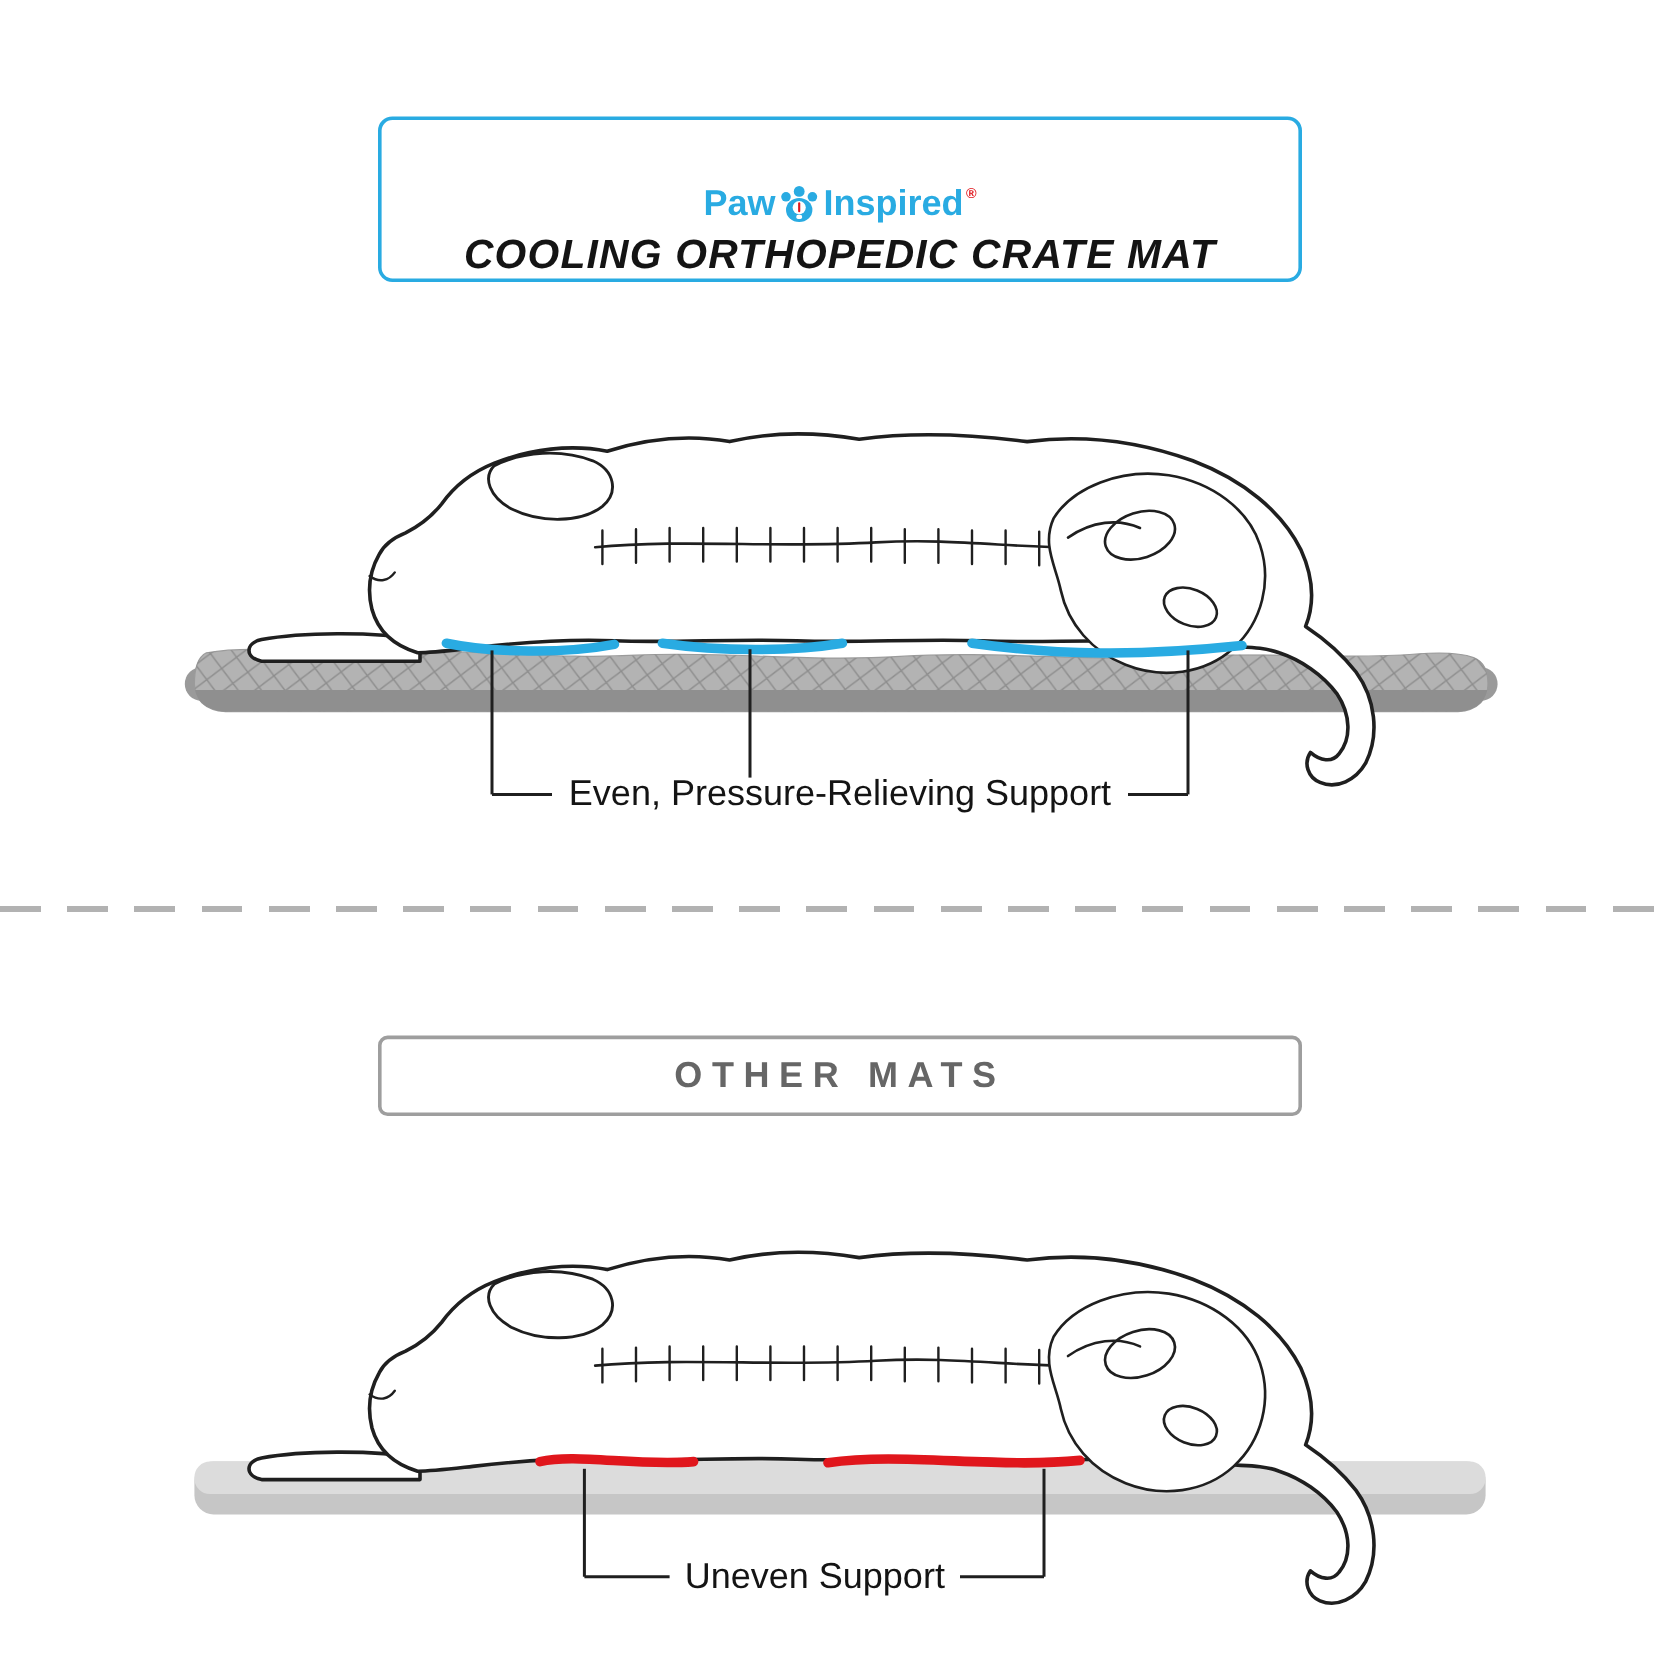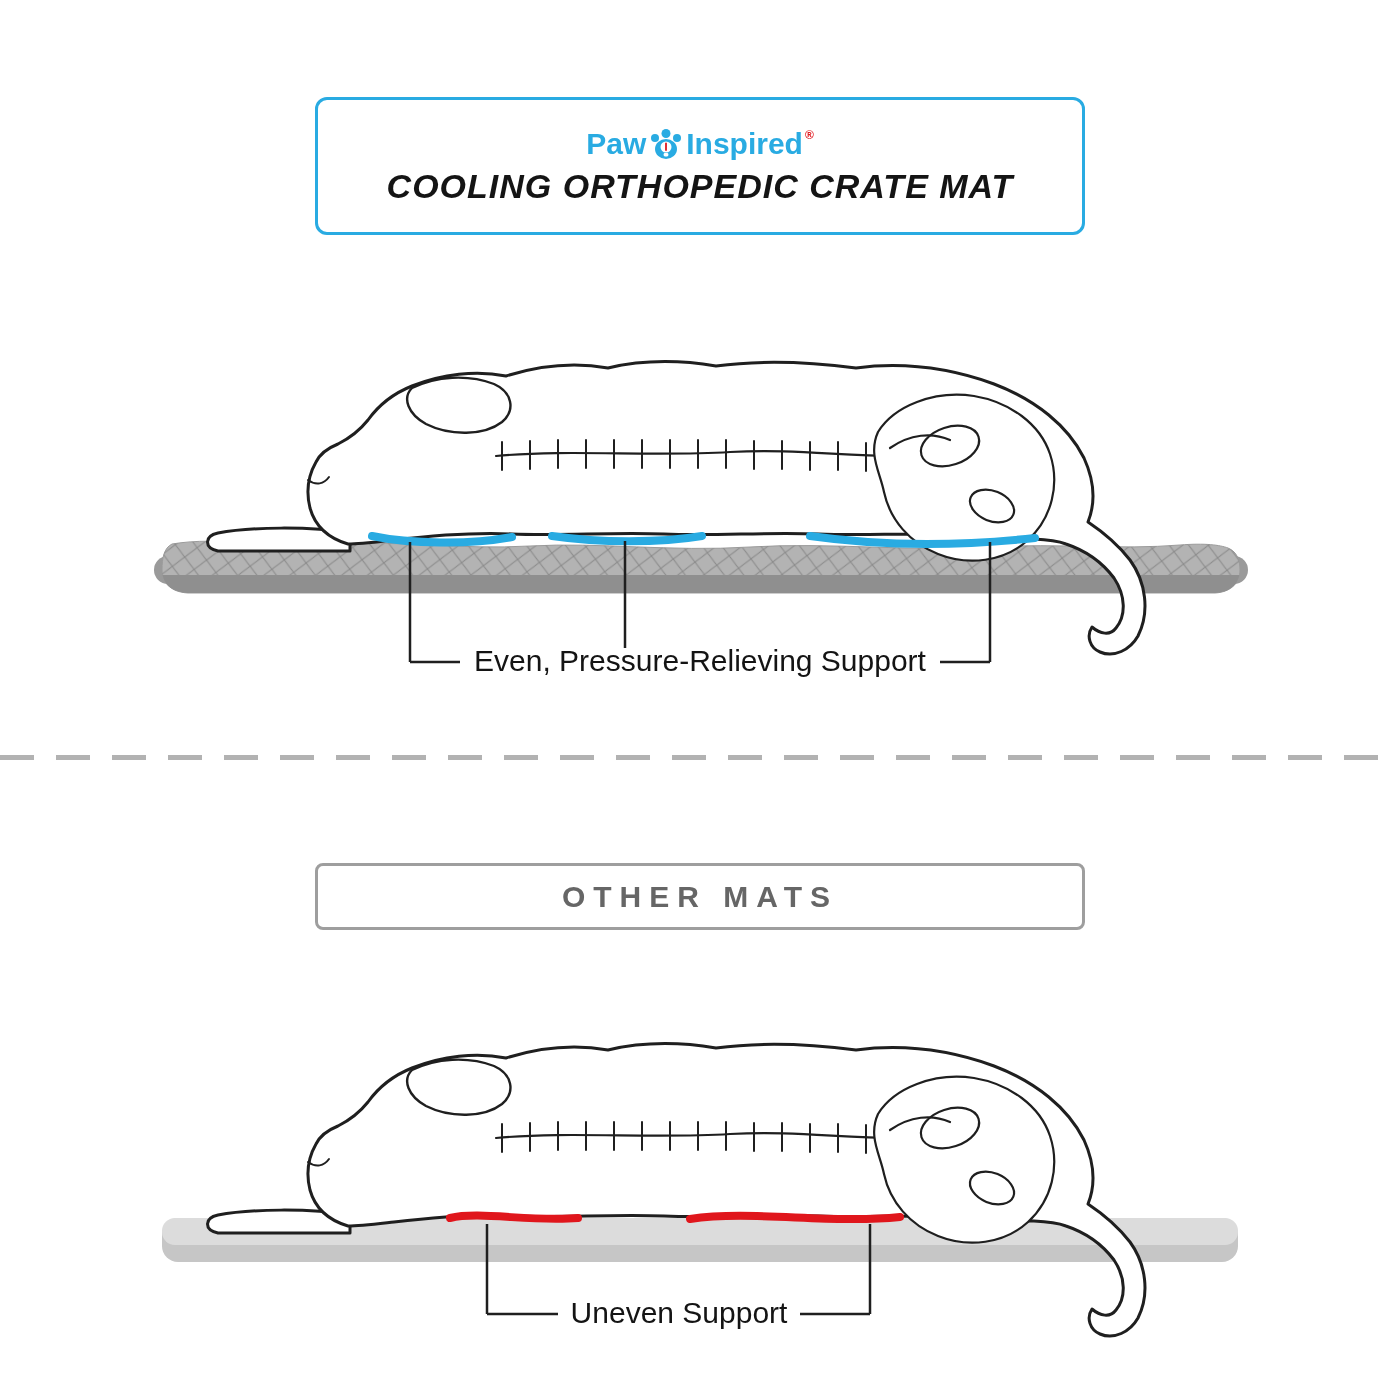--- a/index.html
+++ b/index.html
@@ -2,21 +2,21 @@
 <html><head>
 <meta charset="utf-8">
 <style>
   html,body{margin:0;padding:0;background:#fff;}
   .page{position:relative;width:1400px;height:1400px;background:#ffffff;
         font-family:"Liberation Sans",sans-serif;overflow:hidden;}
 
   
   .header-box{position:absolute;left:315px;top:97px;width:770px;height:138px;
     border:3px solid #29ABE2;border-radius:12px;box-sizing:border-box;
-    display:flex;flex-direction:column;align-items:center;justify-content:center;gap:6px;background:#fff;}
+    display:flex;flex-direction:column;align-items:center;justify-content:flex-end;gap:6px;background:#fff;}
   .brand{display:flex;align-items:center;gap:2px;color:#29ABE2;font-weight:700;font-size:30px;line-height:1;}
   .brand .reg{font-size:12px;color:#E0161C;align-self:flex-start;margin-top:2px;}
   .header-title{font-size:34px;font-weight:700;letter-spacing:1px;color:#141414;white-space:nowrap;font-style:italic;}
 
   
   .divider{position:absolute;left:0;top:755px;width:1400px;height:5px;
     background:repeating-linear-gradient(90deg,#b2b2b2 0 34px,transparent 34px 56px);}
 
   
   .other-box{position:absolute;left:315px;top:863px;width:770px;height:67px;

